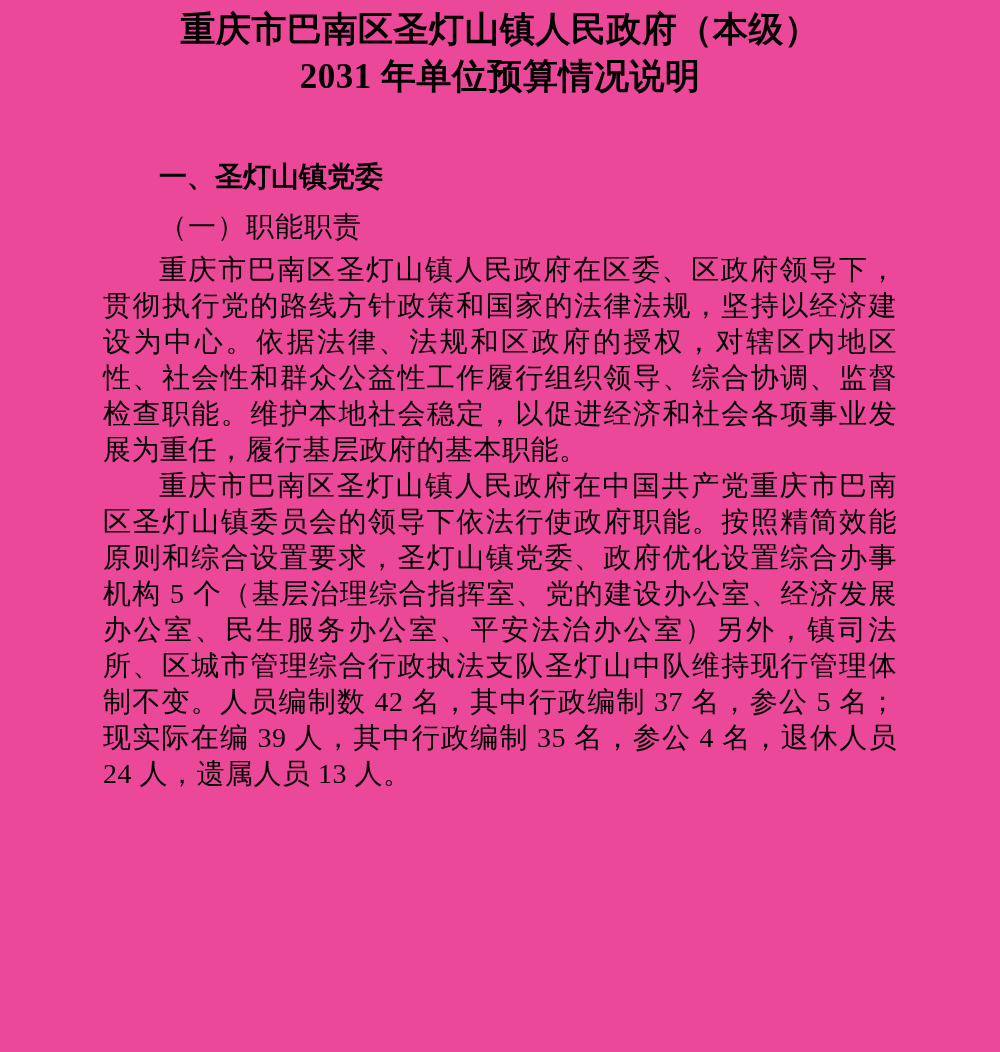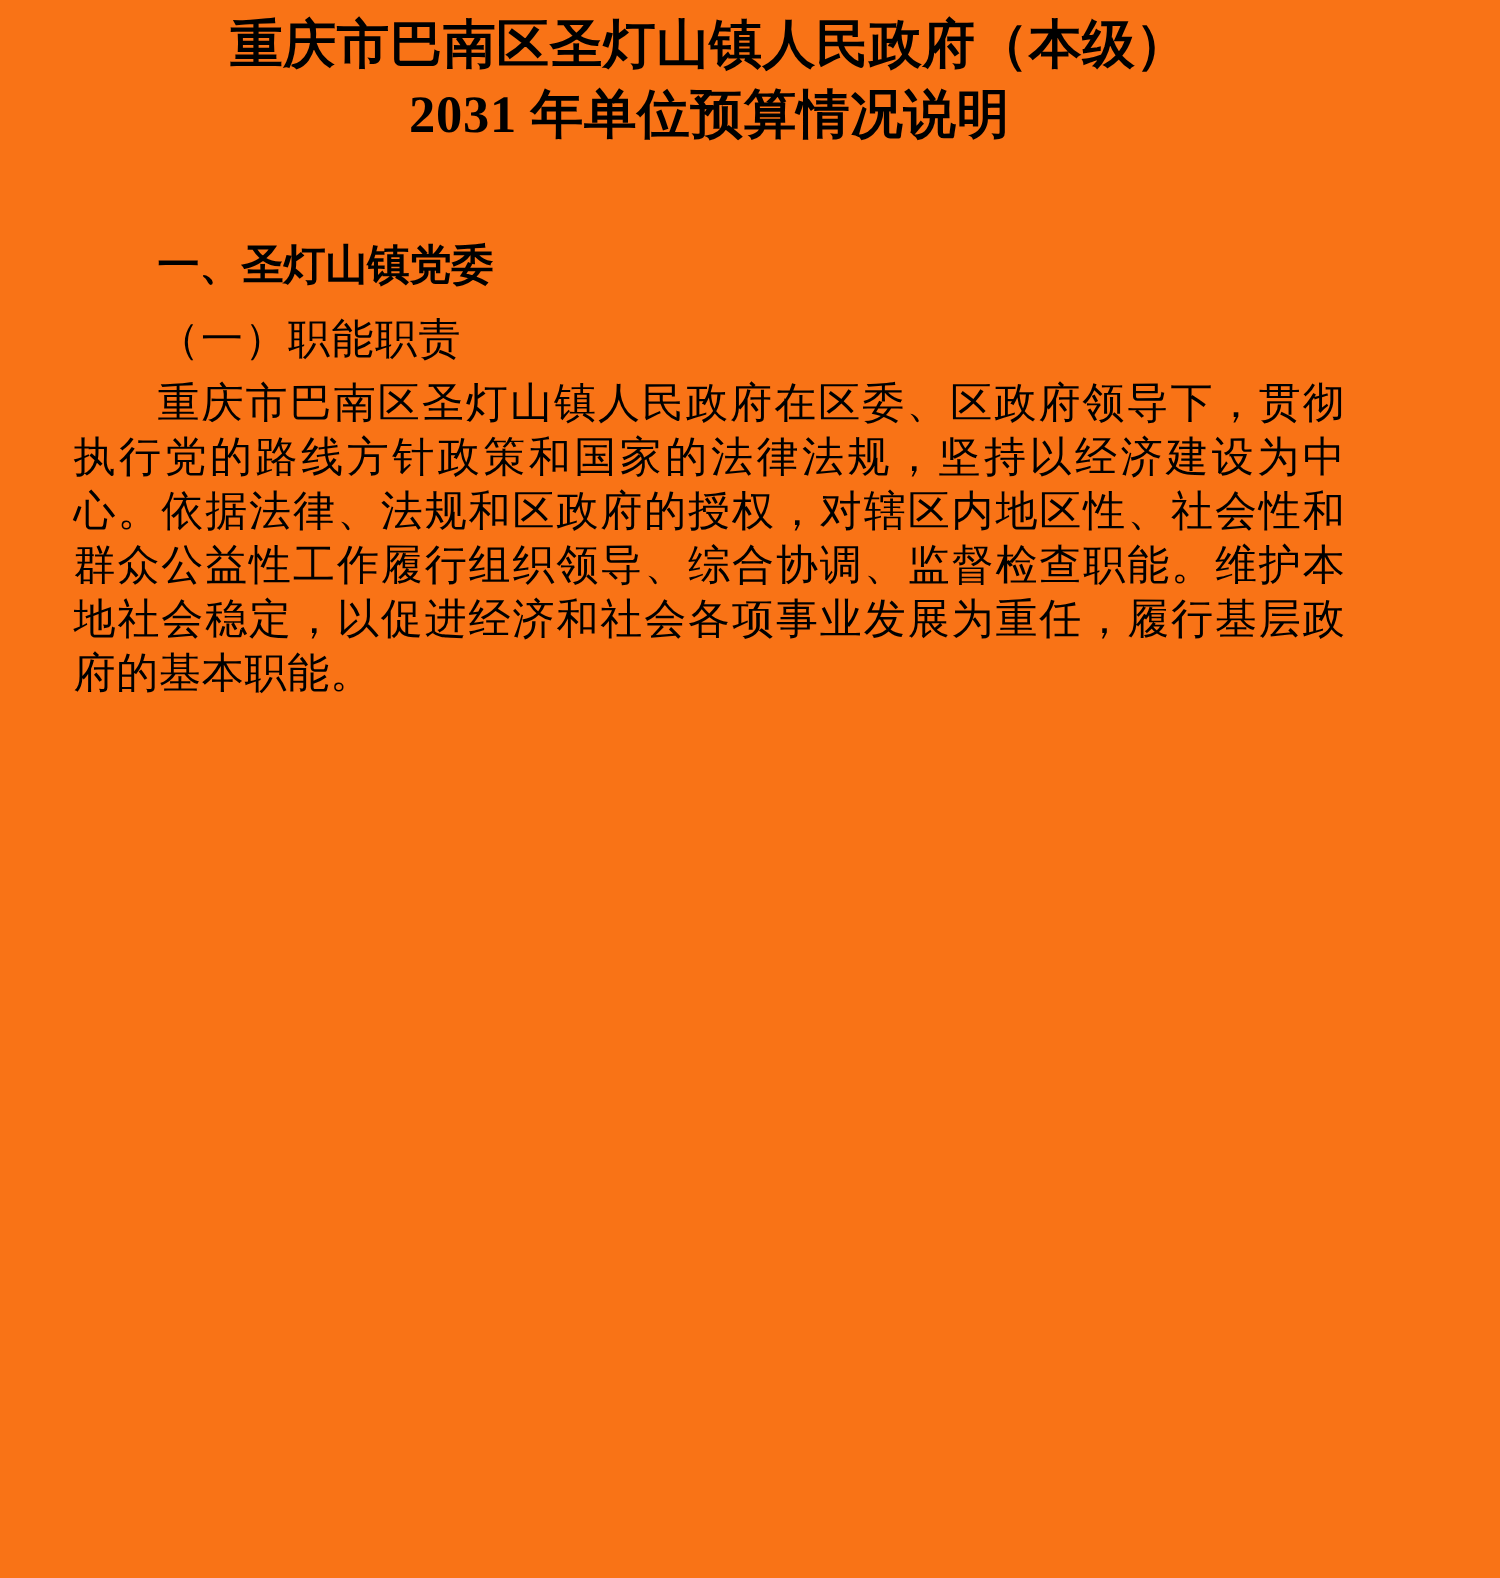--- a/index.html
+++ b/index.html
@@ -12,22 +12,22 @@
     width: 1000px;
     height: 1052px;
     overflow: hidden;
     color: #000000;
     font-family: "Liberation Serif", "DejaVu Serif", serif;
   }
   .page {
     box-sizing: border-box;
     width: 1000px;
     height: 1052px;
-    padding: 6px 103px 0 49px;
-    background: #f97316;
+    padding: 6px 103px 0 103px;
+    background: #ec4899;
   }
   .doc-title {
     text-align: center;
     font-weight: 700;
     font-size: 35px;
     line-height: 47px;
     font-family: "Liberation Serif", "DejaVu Serif", serif;
     letter-spacing: 0.5px;
   }
   .title-line {
@@ -77,14 +77,15 @@
 
   <div class="title-gap"></div>
 
   <div class="sec-heading">一、圣灯山镇党委</div>
 
   <div class="sub-heading">（一）职能职责</div>
 
   <p class="body-para">重庆市巴南区圣灯山镇人民政府在区委、区政府领导下，贯彻执行党的路线方针政策和国家的法律法规，坚持以经济建设为中心。依据法律、法规和区政府的授权，对辖区内地区性、社会性和群众公益性工作履行组织领导、综合协调、监督检查职能。维护本地社会稳定，以促进经济和社会各项事业发展为重任，履行基层政府的基本职能。</p>
 
 
+  <p class="body-para">重庆市巴南区圣灯山镇人民政府在中国共产党重庆市巴南区圣灯山镇委员会的领导下依法行使政府职能。按照精简效能原则和综合设置要求，圣灯山镇党委、政府优化设置综合办事机构 5 个（基层治理综合指挥室、党的建设办公室、经济发展办公室、民生服务办公室、平安法治办公室）另外，镇司法所、区城市管理综合行政执法支队圣灯山中队维持现行管理体制不变。人员编制数 42 名，其中行政编制 37 名，参公 5 名；现实际在编 39 人，其中行政编制 35 名，参公 4 名，退休人员 24 人，遗属人员 13 人。</p>
 
 </div>
 
 </body></html>

